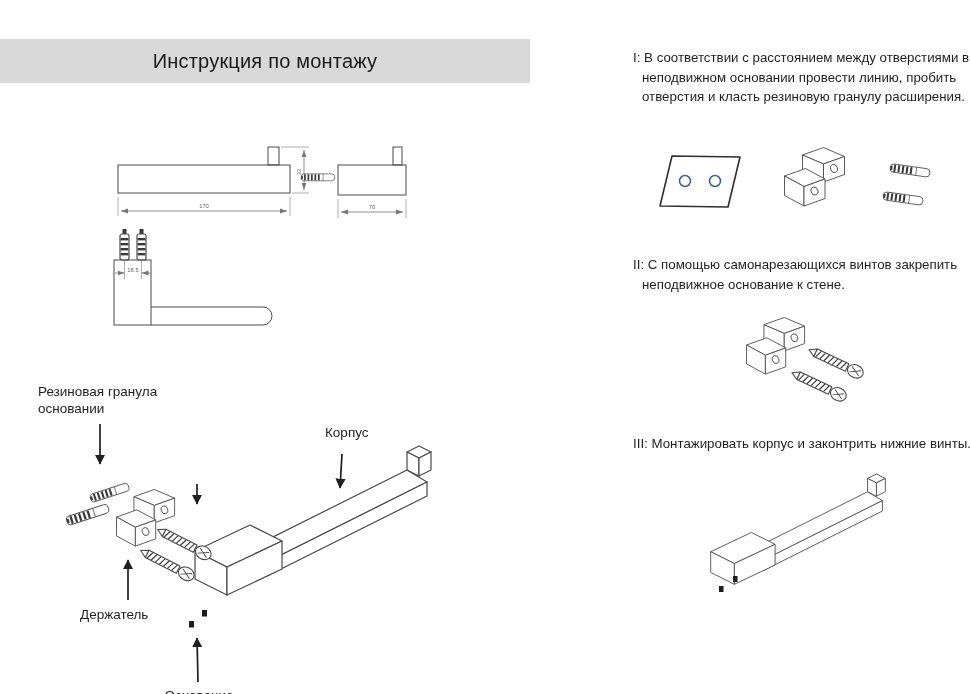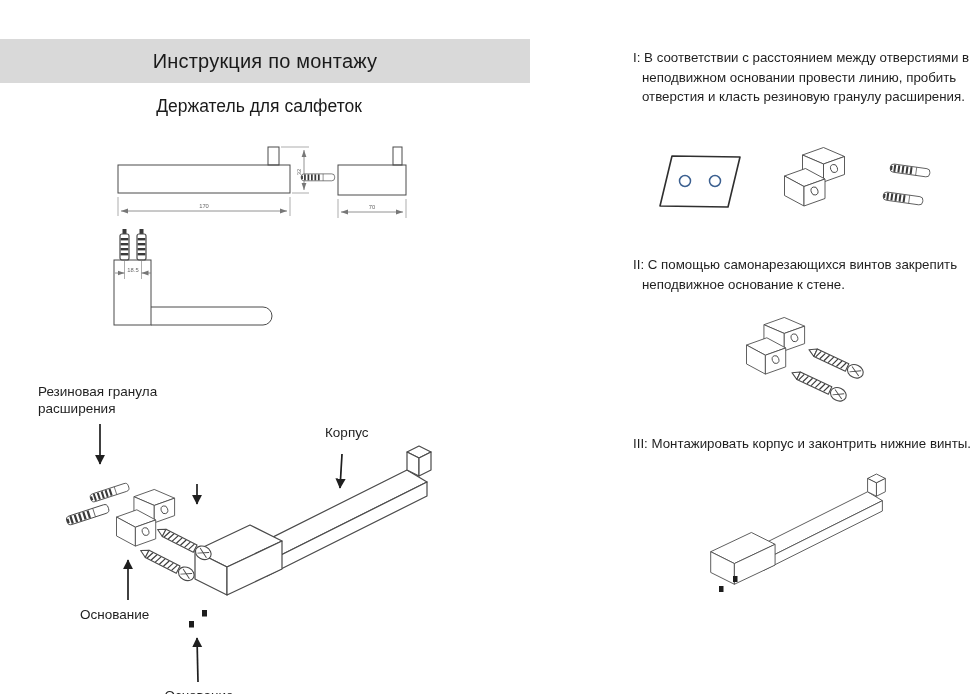--- a/index.html
+++ b/index.html
@@ -87,21 +87,20 @@
         <ellipse class="art" cx="57" cy="10" rx="9" ry="7"></ellipse>
         <line class="art-thin" x1="51.5" y1="6.8" x2="62.5" y2="13.2"></line>
         <line class="art-thin" x1="51.5" y1="13.2" x2="62.5" y2="6.8"></line>
       </symbol>
     </defs>
   </svg>
 
   <div class="hdr">
     <span>Инструкция по монтажу</span>
   </div>
-  <div class="sub">Держатель для салфеток</div>
 
   <svg style="left:85px;top:105px" width="345" height="195">
 
     <g>
       <rect class="art-thin" x="33" y="24" width="172" height="28"></rect>
       <rect class="art-thin" x="183" y="6" width="11" height="18"></rect>
       <line class="extline" x1="33" y1="56" x2="33" y2="75"></line>
       <line class="extline" x1="205" y1="56" x2="205" y2="75"></line>
       <line class="dimline" x1="36" y1="70" x2="202" y2="70" marker-start="url(#mDim)" marker-end="url(#mDim)"></line>
       <text class="dimtxt-s" x="119" y="67" text-anchor="middle">170</text>
@@ -172,23 +171,23 @@
     <rect class="setscrew" x="172" y="234" width="5" height="6.5"></rect>
     <rect class="setscrew" x="159" y="245" width="5" height="6.5"></rect>
 
     <line class="ptr" x1="70" y1="48" x2="70" y2="88" marker-end="url(#mArr)"></line>
     <line class="ptr" x1="167" y1="108" x2="167" y2="128" marker-end="url(#mArr)"></line>
     <line class="ptr" x1="312" y1="78" x2="310" y2="112" marker-end="url(#mArr)"></line>
     <line class="ptr" x1="98" y1="224" x2="98" y2="184" marker-end="url(#mArr)"></line>
     <line class="ptr" x1="168" y1="306" x2="167" y2="262" marker-end="url(#mArr)"></line>
   </svg>
 
-  <div class="lbl" style="left:38px;top:347px;width:150px">Резиновая гранула расширения</div>
+  <div class="lbl" style="left:38px;top:347px;width:150px">Резиновая гранула основании</div>
   <div class="lbl" style="left:325px;top:388px">Корпус</div>
-  <div class="lbl" style="left:80px;top:570px">Основание</div>
+  <div class="lbl" style="left:80px;top:570px">Держатель</div>
   <div class="lbl center" style="left:162px;top:651px;width:74px">Основание винт</div>
 
   <div class="step-text" style="top:12px">I: В соответствии с расстоянием между отверстиями в неподвижном основании провести линию, пробить отверстия и класть резиновую гранулу расширения.</div>
   <div class="step-text" style="top:219px">II: С помощью самонарезающихся винтов закрепить неподвижное основание к стене.</div>
   <div class="step-text" style="top:398px">III: Монтажировать корпус и законтрить нижние винты.</div>
 
   <svg style="left:645px;top:100px" width="320" height="100">
     <g>
       <polygon class="plate" points="15,70 27,20 95,21 83,71"></polygon>
       <circle class="hole-blue" cx="40" cy="45" r="5.5"></circle>

